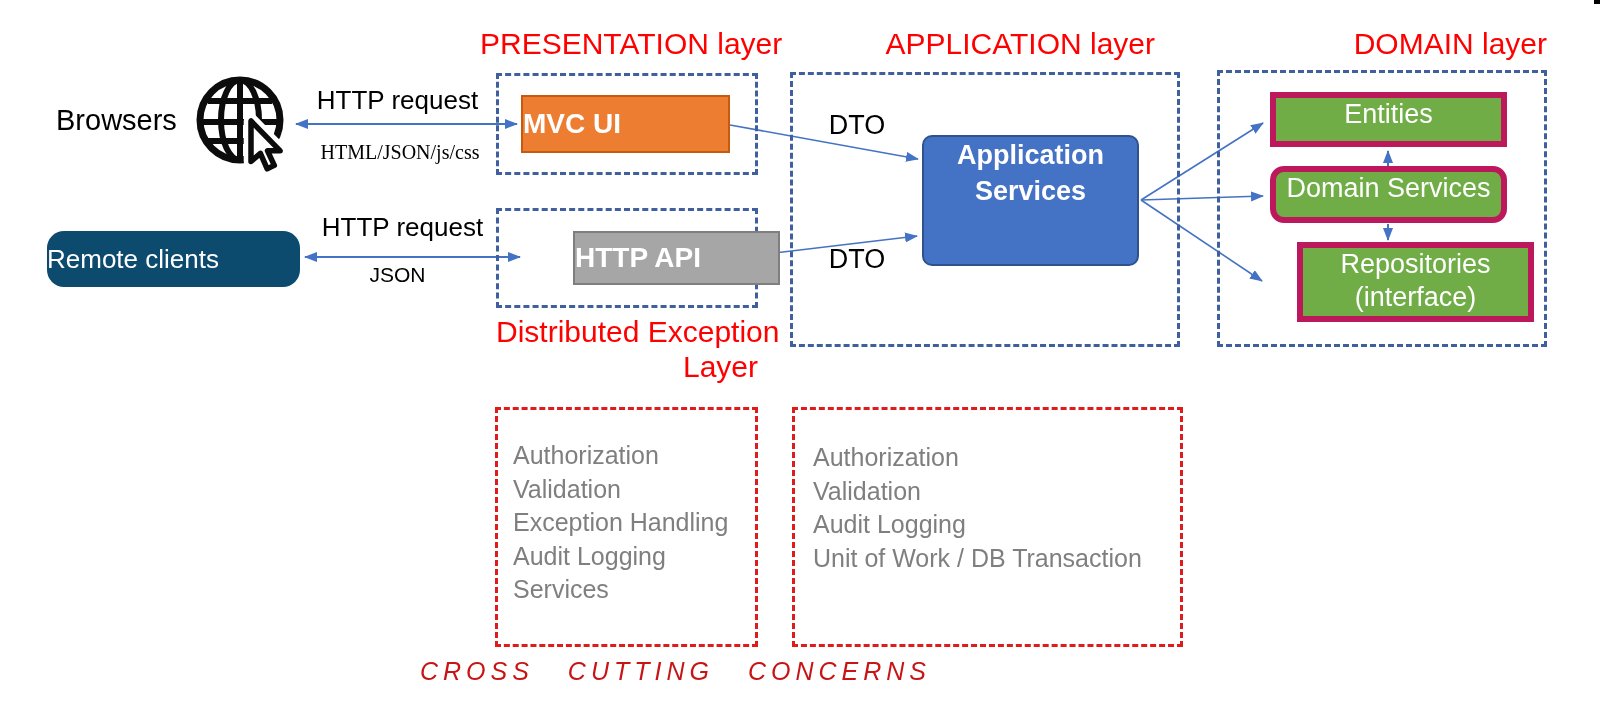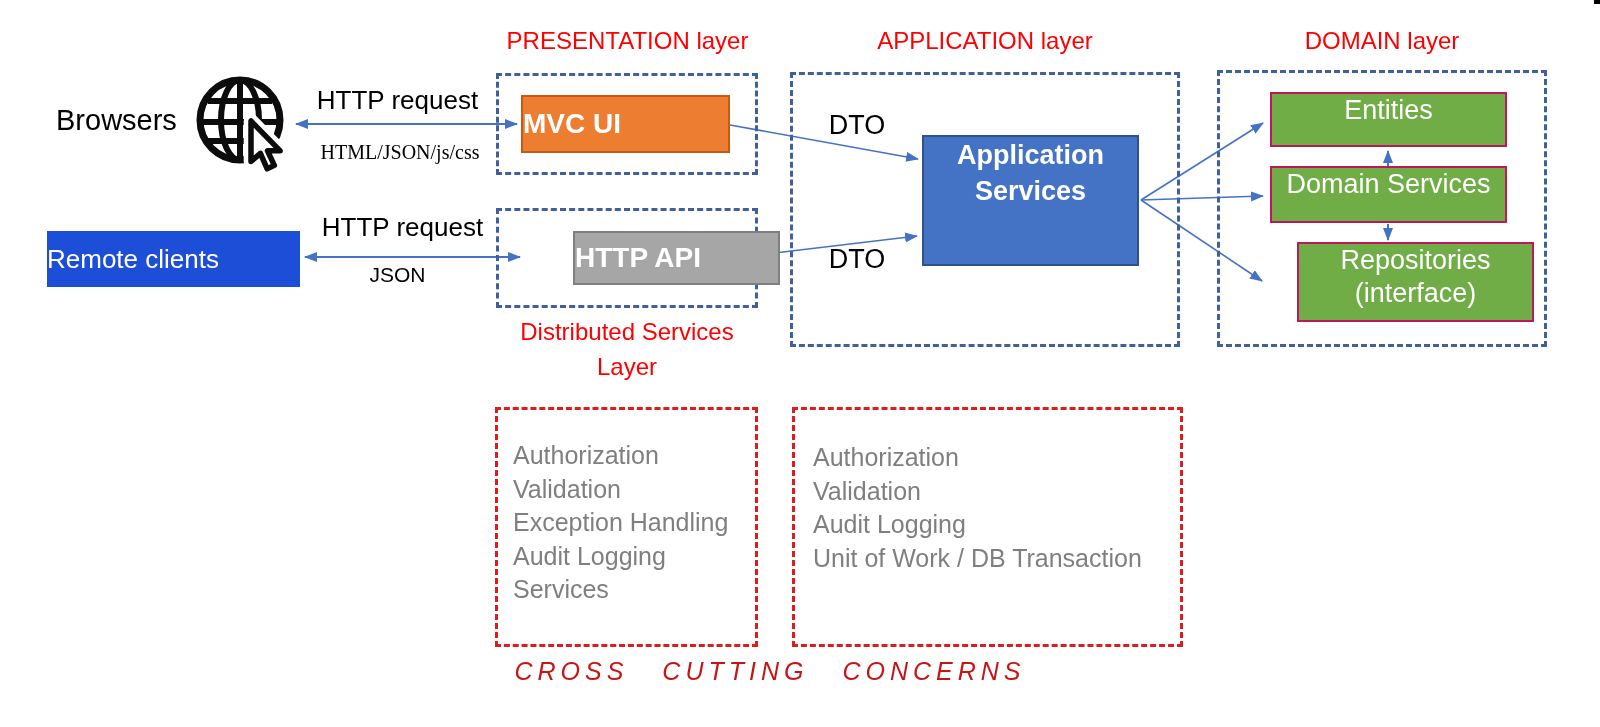--- a/index.html
+++ b/index.html
@@ -1,37 +1,37 @@
 <!DOCTYPE html>
 <html><head>
 <meta charset="utf-8">
 <style>
   html,body{margin:0;padding:0;background:#fff;}
   #stage{
     position:relative;width:1600px;height:727px;background:#ffffff;
     font-family:"Liberation Sans",sans-serif;overflow:hidden;
   }
   .abs{position:absolute;box-sizing:border-box;}
-  .layer-title{color:#ff0000;font-size:24px;text-align:center;white-space:nowrap;}
+  .layer-title{color:#ff0000;font-size:30px;text-align:right;white-space:nowrap;}
   .dashed-blue{border:3px dashed #3f5f9f;}
   .dashed-red{border:3px dashed #e01b1b;}
   .node{display:flex;align-items:center;color:#fff;
         text-align:center;white-space:nowrap;}
   .node-orange{background:#ed7d31;border:2px solid #c55a11;font-weight:bold;font-size:28px;}
   .node-gray{background:#a6a6a6;border:2px solid #7f7f7f;font-weight:bold;font-size:28px;margin-left:48px;}
   .node-blue{background:#4472c4;border:2px solid #2f528f;font-weight:bold;font-size:27px;
              flex-direction:column;line-height:36px;}
-  .node-green{background:#70ad47;border:2px solid #be185d;font-size:27px;
+  .node-green{background:#70ad47;border:6px solid #be185d;font-size:27px;
               flex-direction:column;line-height:33px;}
-  .node-black{background:#1d4ed8;color:#fff;font-size:26px;}
+  .node-black{background:#0c4a6e;color:#fff;font-size:26px;border-radius:17px;}
   .edge-label{color:#000;text-align:center;white-space:nowrap;}
   .concern-list{list-style:none;margin:0;padding:0;color:#7f7f7f;font-size:25px;
                 line-height:33.5px;}
   .footer-caption{color:#c81414;font-size:25px;font-style:italic;
-                  letter-spacing:5px;word-spacing:22px;text-align:center;white-space:nowrap;}
+                  letter-spacing:5px;word-spacing:22px;white-space:nowrap;}
   svg.overlay{position:absolute;left:0;top:0;width:1600px;height:727px;pointer-events:none;}
 </style>
 </head>
 <body>
 
 <div id="stage">
 
   <svg class="overlay" viewBox="0 0 1600 727">
     <defs>
       <marker id="ah" markerUnits="userSpaceOnUse" markerWidth="14" markerHeight="11" refX="12" refY="5" orient="auto-start-reverse">
@@ -79,39 +79,39 @@
   <div class="abs dashed-blue" style="left:496px;top:73px;width:262px;height:102px;"></div>
   <div class="abs node node-orange" style="left:521px;top:95px;width:209px;height:58px;">
     <span>MVC UI</span>
   </div>
 
   <div class="abs dashed-blue" style="left:496px;top:208px;width:262px;height:100px;"></div>
   <div class="abs node node-gray" style="left:525px;top:231px;width:207px;height:54px;">
     <span>HTTP API</span>
   </div>
   <div class="abs layer-title" style="left:496px;top:314px;width:262px;line-height:35px;">
-    <div>Distributed Services</div>
+    <div>Distributed Exception</div>
     <div>Layer</div>
   </div>
 
   <div class="abs layer-title" style="left:815px;top:27px;width:340px;">APPLICATION layer</div>
   <div class="abs dashed-blue" style="left:790px;top:72px;width:390px;height:275px;"></div>
-  <div class="abs node node-blue" style="left:922px;top:135px;width:217px;height:131px;">
+  <div class="abs node node-blue" style="left:922px;top:135px;width:217px;height:131px;border-radius:10px;">
     <span>Application</span>
     <span>Services</span>
   </div>
   <div class="abs edge-label" style="left:822px;top:110px;width:70px;font-size:27px;">DTO</div>
   <div class="abs edge-label" style="left:822px;top:244px;width:70px;font-size:27px;">DTO</div>
 
   <div class="abs layer-title" style="left:1217px;top:27px;width:330px;">DOMAIN layer</div>
   <div class="abs dashed-blue" style="left:1217px;top:70px;width:330px;height:277px;"></div>
   <div class="abs node node-green" style="left:1270px;top:92px;width:237px;height:55px;">
     <span>Entities</span>
   </div>
-  <div class="abs node node-green" style="left:1270px;top:166px;width:237px;height:57px;">
+  <div class="abs node node-green" style="left:1270px;top:166px;width:237px;height:57px;border-radius:14px;">
     <span>Domain Services</span>
   </div>
   <div class="abs node node-green" style="left:1270px;top:242px;width:237px;height:80px;margin-left:27px;">
     <span>Repositories</span>
     <span>(interface)</span>
   </div>
 
   <div class="abs dashed-red" style="left:495px;top:407px;width:263px;height:240px;">
     <ul class="concern-list" style="margin:29px 0 0 15px;">
       <li>Authorization</li>

